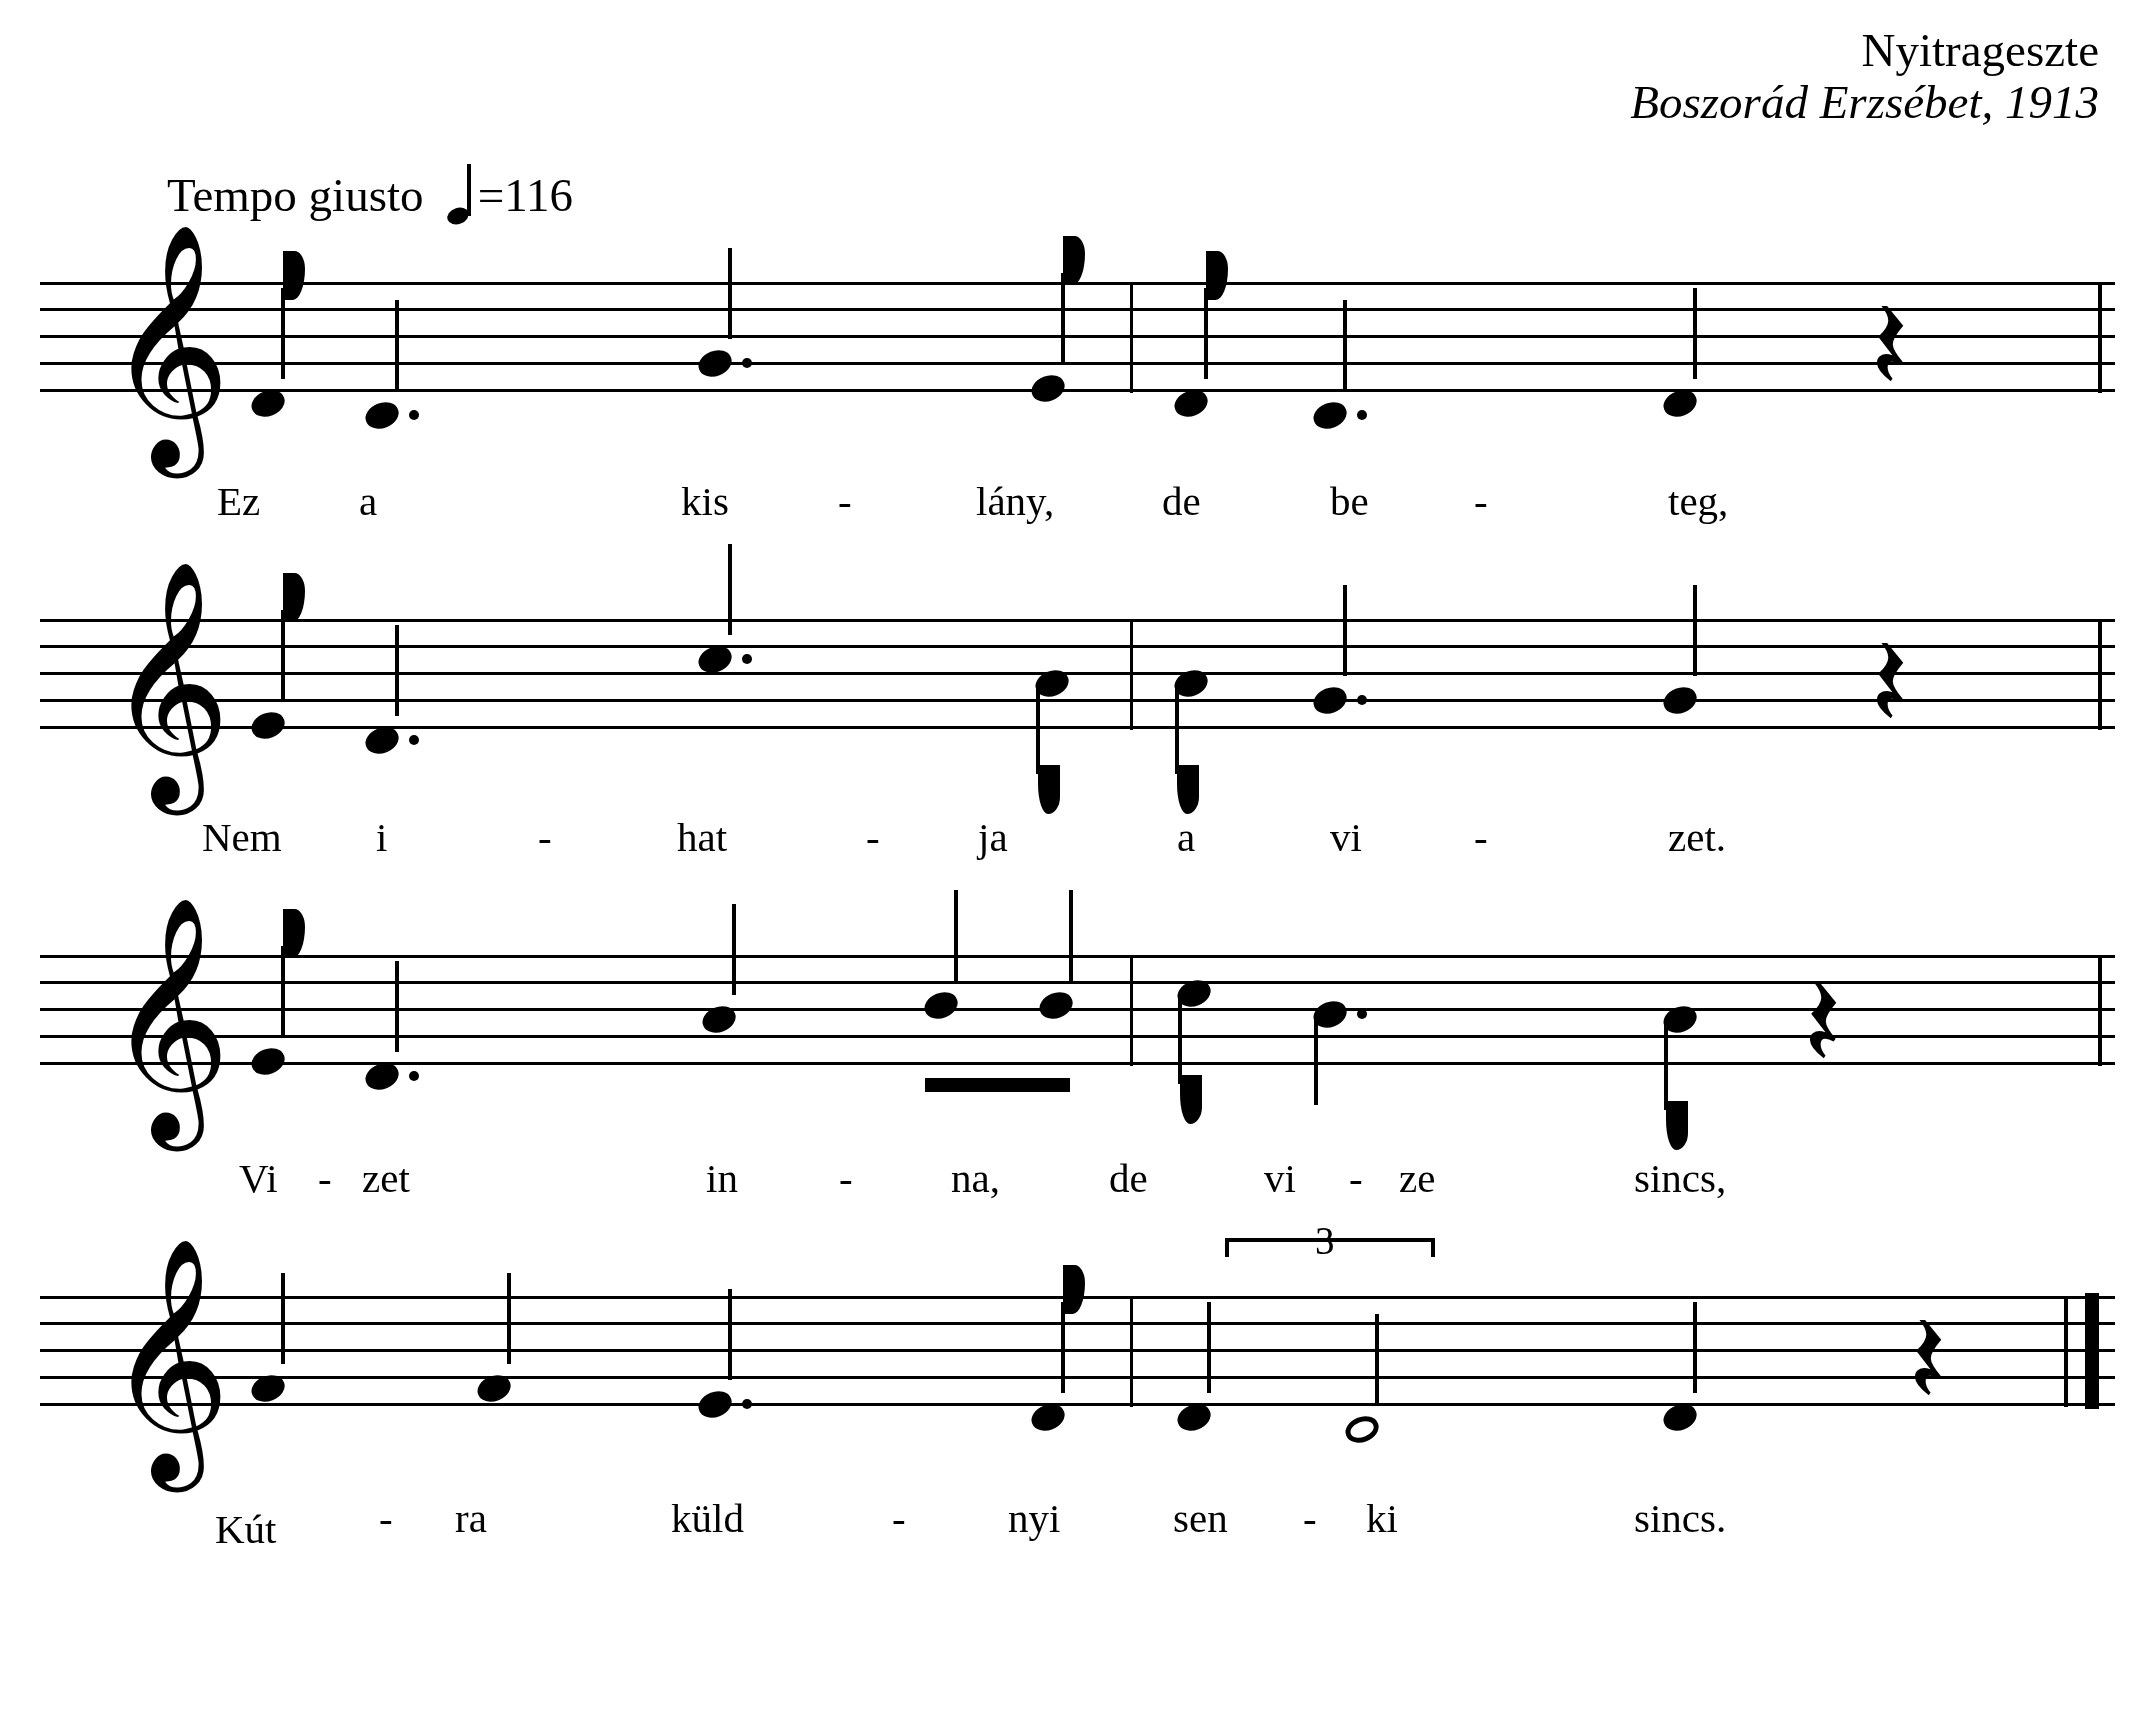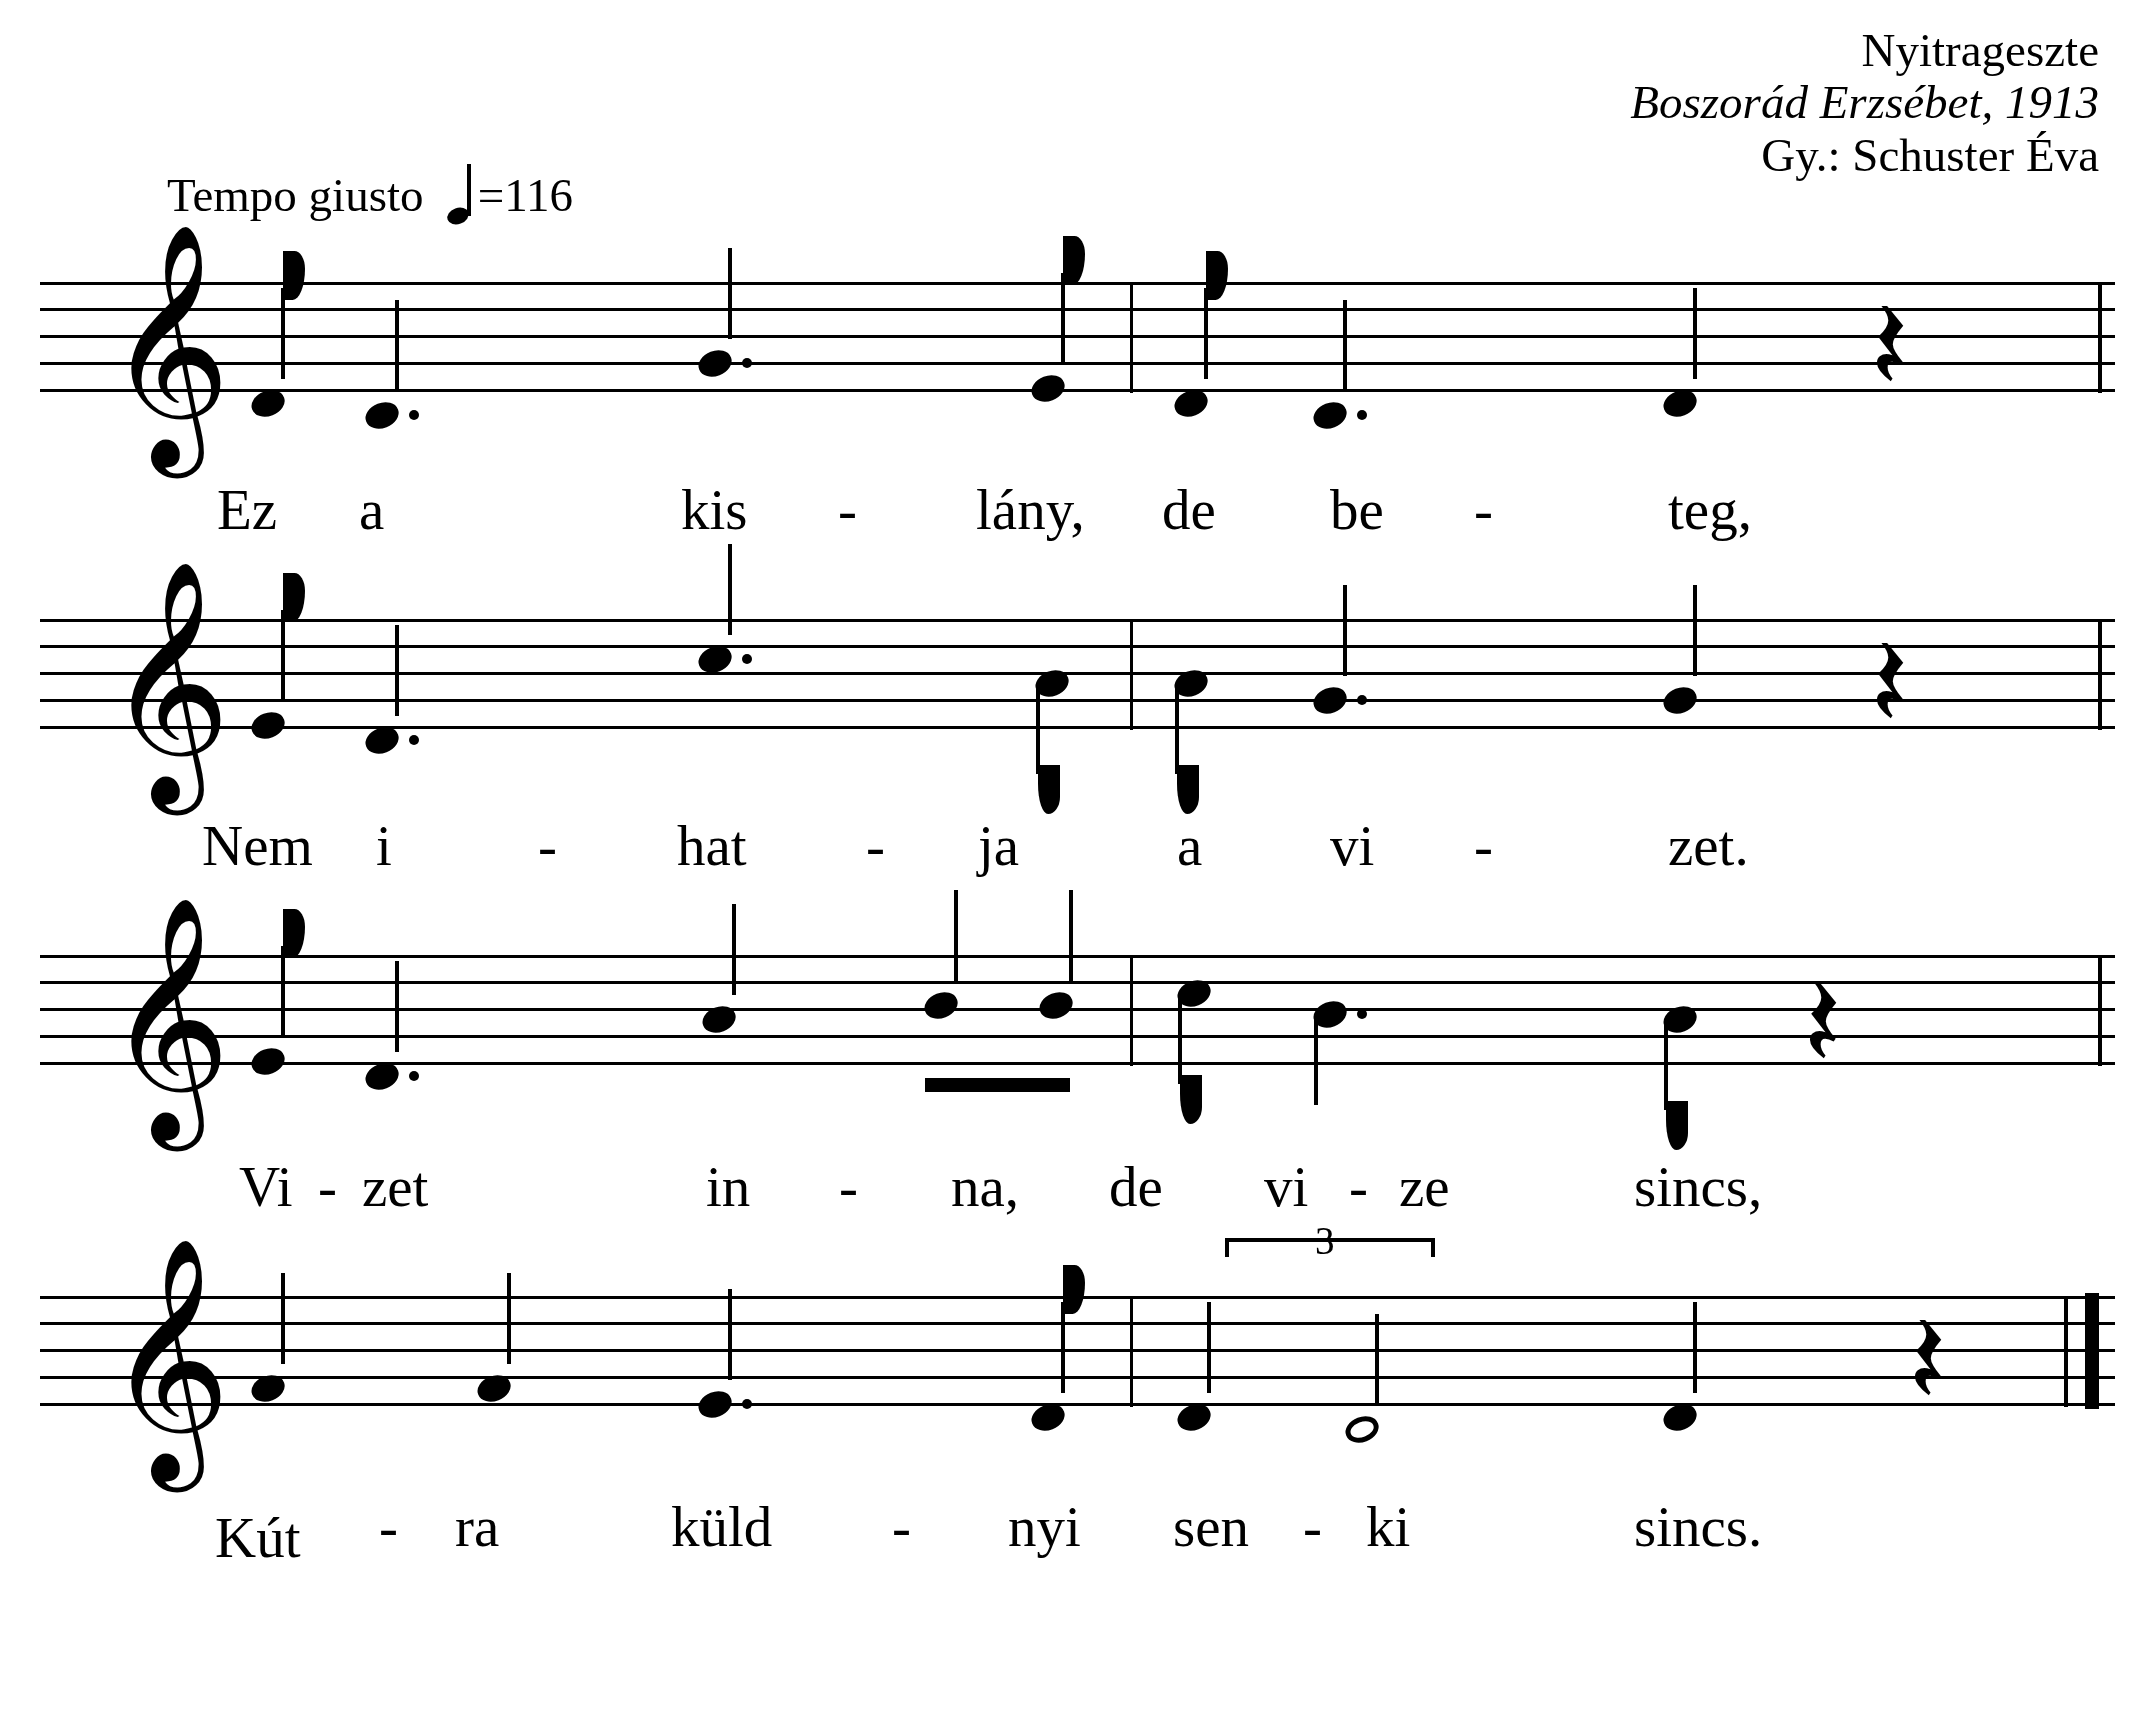--- a/index.html
+++ b/index.html
@@ -234,39 +234,38 @@
     border-left: 4.2px solid #000;
     border-right: 4.2px solid #000;
     height: 15px;
   }
 
   
   .lyrics {
     position: absolute;
     width: 2075px;
     height: 59px;
-    font-size: 57px;
+    font-size: 41px;
     text-decoration: underline;
   }
   .lyr {
     position: absolute;
     white-space: nowrap;
   }
   .ly1 { top: 477px; }
   .ly2 { top: 813px; }
   .ly3 { top: 1154px; }
   .ly4 { top: 1494px; }
 </style>
 </head>
 <body>
 
 <div class="header">
   <div class="line">Nyitrageszte</div>
   <div class="line italic">Boszorád Erzsébet, 1913</div>
-  <div class="line">Gy.: Schuster Éva</div>
 </div>
 
 <div class="tempo">
   <span class="tempo-text">Tempo giusto</span>
   <span class="metronome">
     <span class="qnote">
         <span class="head"></span>
         <span class="stem"></span>
       </span>
   </span>

